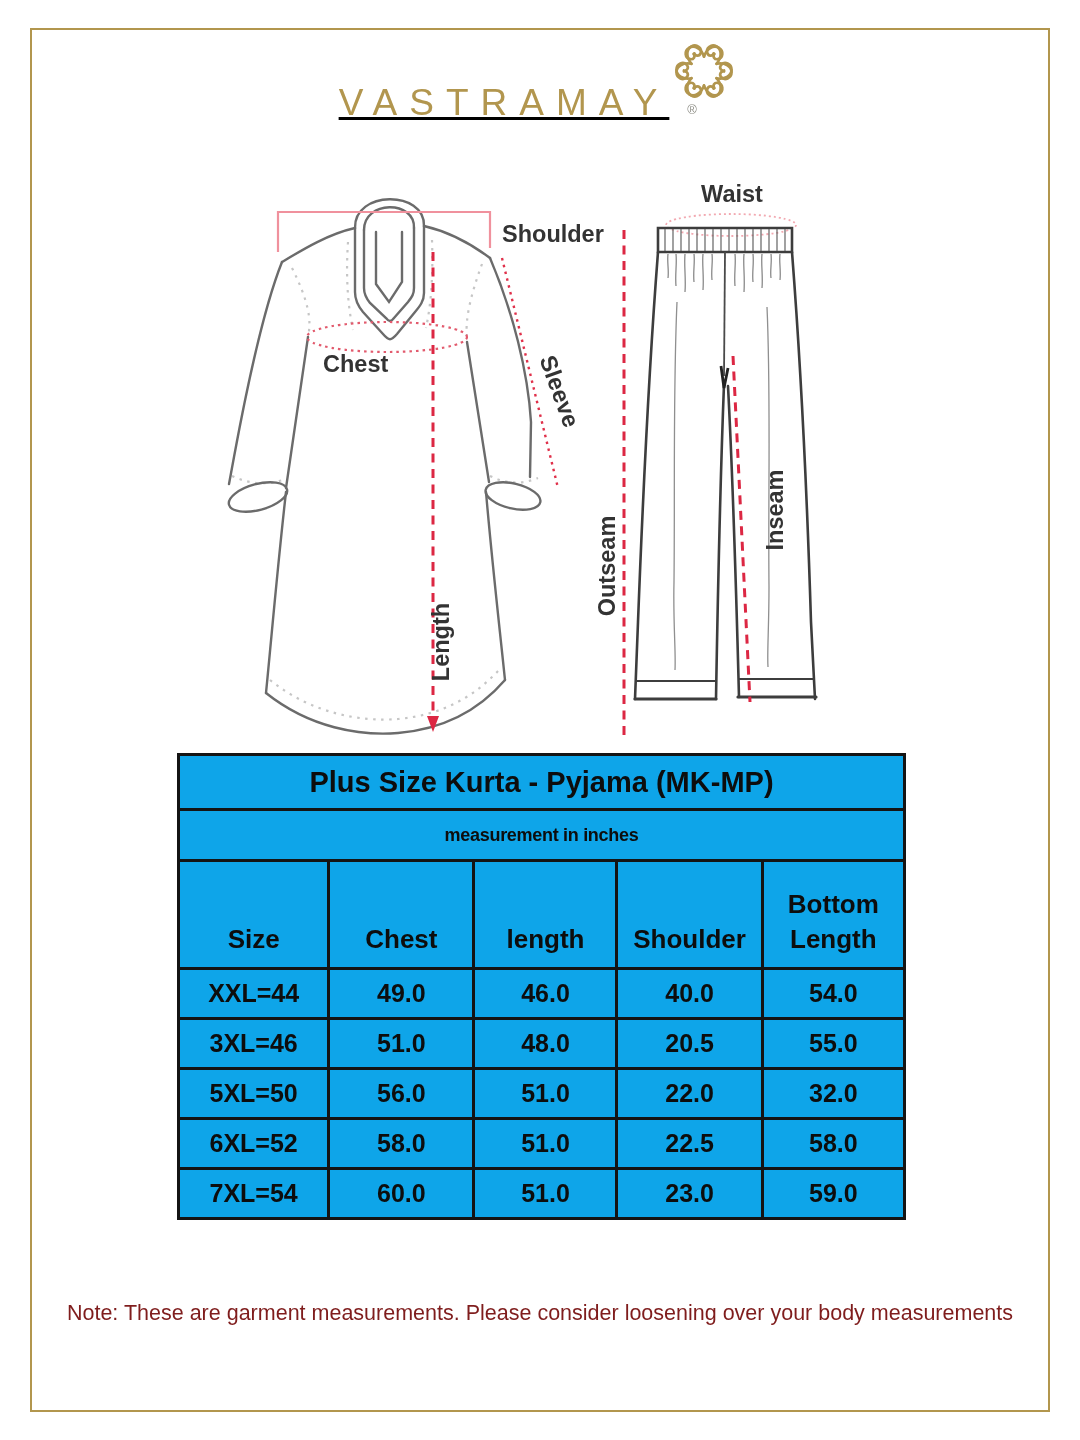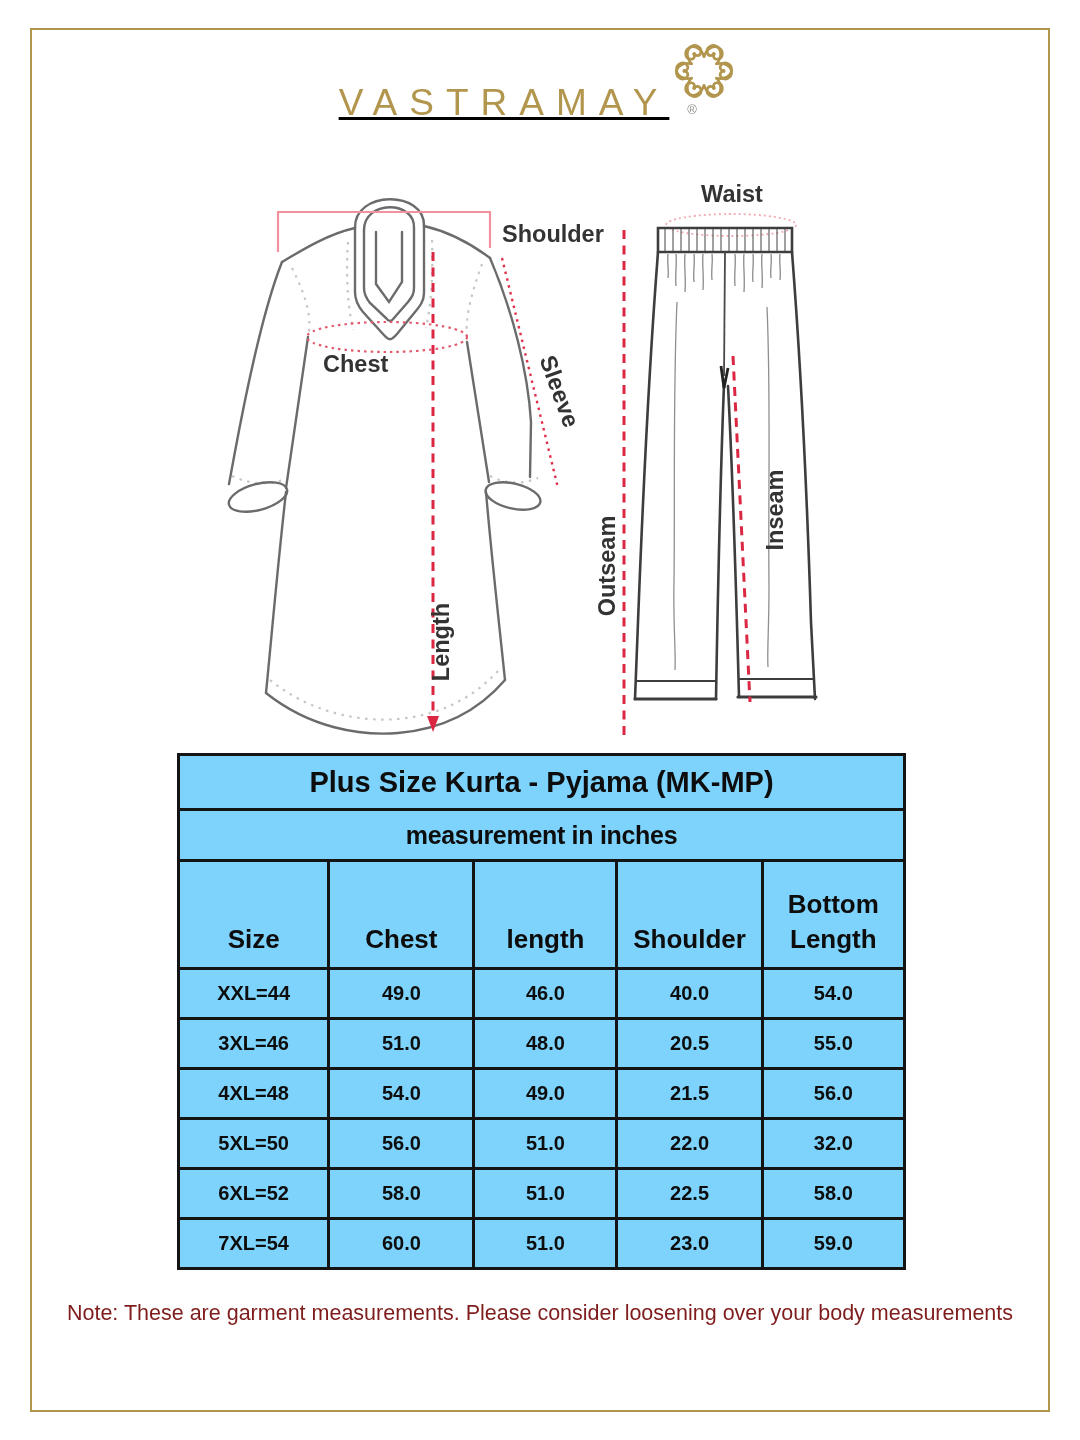--- a/index.html
+++ b/index.html
@@ -14,25 +14,25 @@
   .reg{position:absolute;left:16px;top:64px;font-size:13px;color:#8e8e86;}
 
   
   .kurta-svg{position:absolute;left:150px;top:162px;}
   .pyjama-svg{position:absolute;left:575px;top:162px;}
   .dlabel{font-family:"Liberation Sans",sans-serif;font-size:23.5px;font-weight:600;fill:#333333;}
 
   
   .size-table{position:absolute;left:177px;top:753px;width:729px;border-collapse:collapse;
               table-layout:fixed;color:#0d0d0d;}
-  .size-table td{border:3px solid #141414;text-align:center;background:#7dd3fc;}
+  .size-table td{border:3px solid #141414;text-align:center;background:#0ea5e9;}
   .t-title{height:50px;font-size:29px;font-weight:bold;vertical-align:middle;}
-  .t-sub{height:46px;font-size:25px;font-weight:bold;letter-spacing:-0.3px;vertical-align:middle;}
+  .t-sub{height:46px;font-size:18px;font-weight:bold;letter-spacing:-0.3px;vertical-align:middle;}
   .t-head td{height:94px;font-size:26px;font-weight:bold;vertical-align:bottom;padding-bottom:10px;line-height:1.35;}
-  .t-row td{height:45px;font-size:20px;font-weight:bold;vertical-align:middle;}
+  .t-row td{height:45px;font-size:25px;font-weight:bold;vertical-align:middle;}
 
   
   .note{position:absolute;top:1292px;left:55px;right:55px;text-align:center;
         font-size:21.5px;line-height:42px;color:#7f1d1d;}
 </style>
 </head>
 <body>
 
 <div class="page">
   <div class="frame"></div>
@@ -215,27 +215,20 @@
       <td>54.0</td>
     </tr>
     <tr class="t-row">
       <td>3XL=46</td>
       <td>51.0</td>
       <td>48.0</td>
       <td>20.5</td>
       <td>55.0</td>
     </tr>
     <tr class="t-row">
-      <td>4XL=48</td>
-      <td>54.0</td>
-      <td>49.0</td>
-      <td>21.5</td>
-      <td>56.0</td>
-    </tr>
-    <tr class="t-row">
       <td>5XL=50</td>
       <td>56.0</td>
       <td>51.0</td>
       <td>22.0</td>
       <td>32.0</td>
     </tr>
     <tr class="t-row">
       <td>6XL=52</td>
       <td>58.0</td>
       <td>51.0</td>

